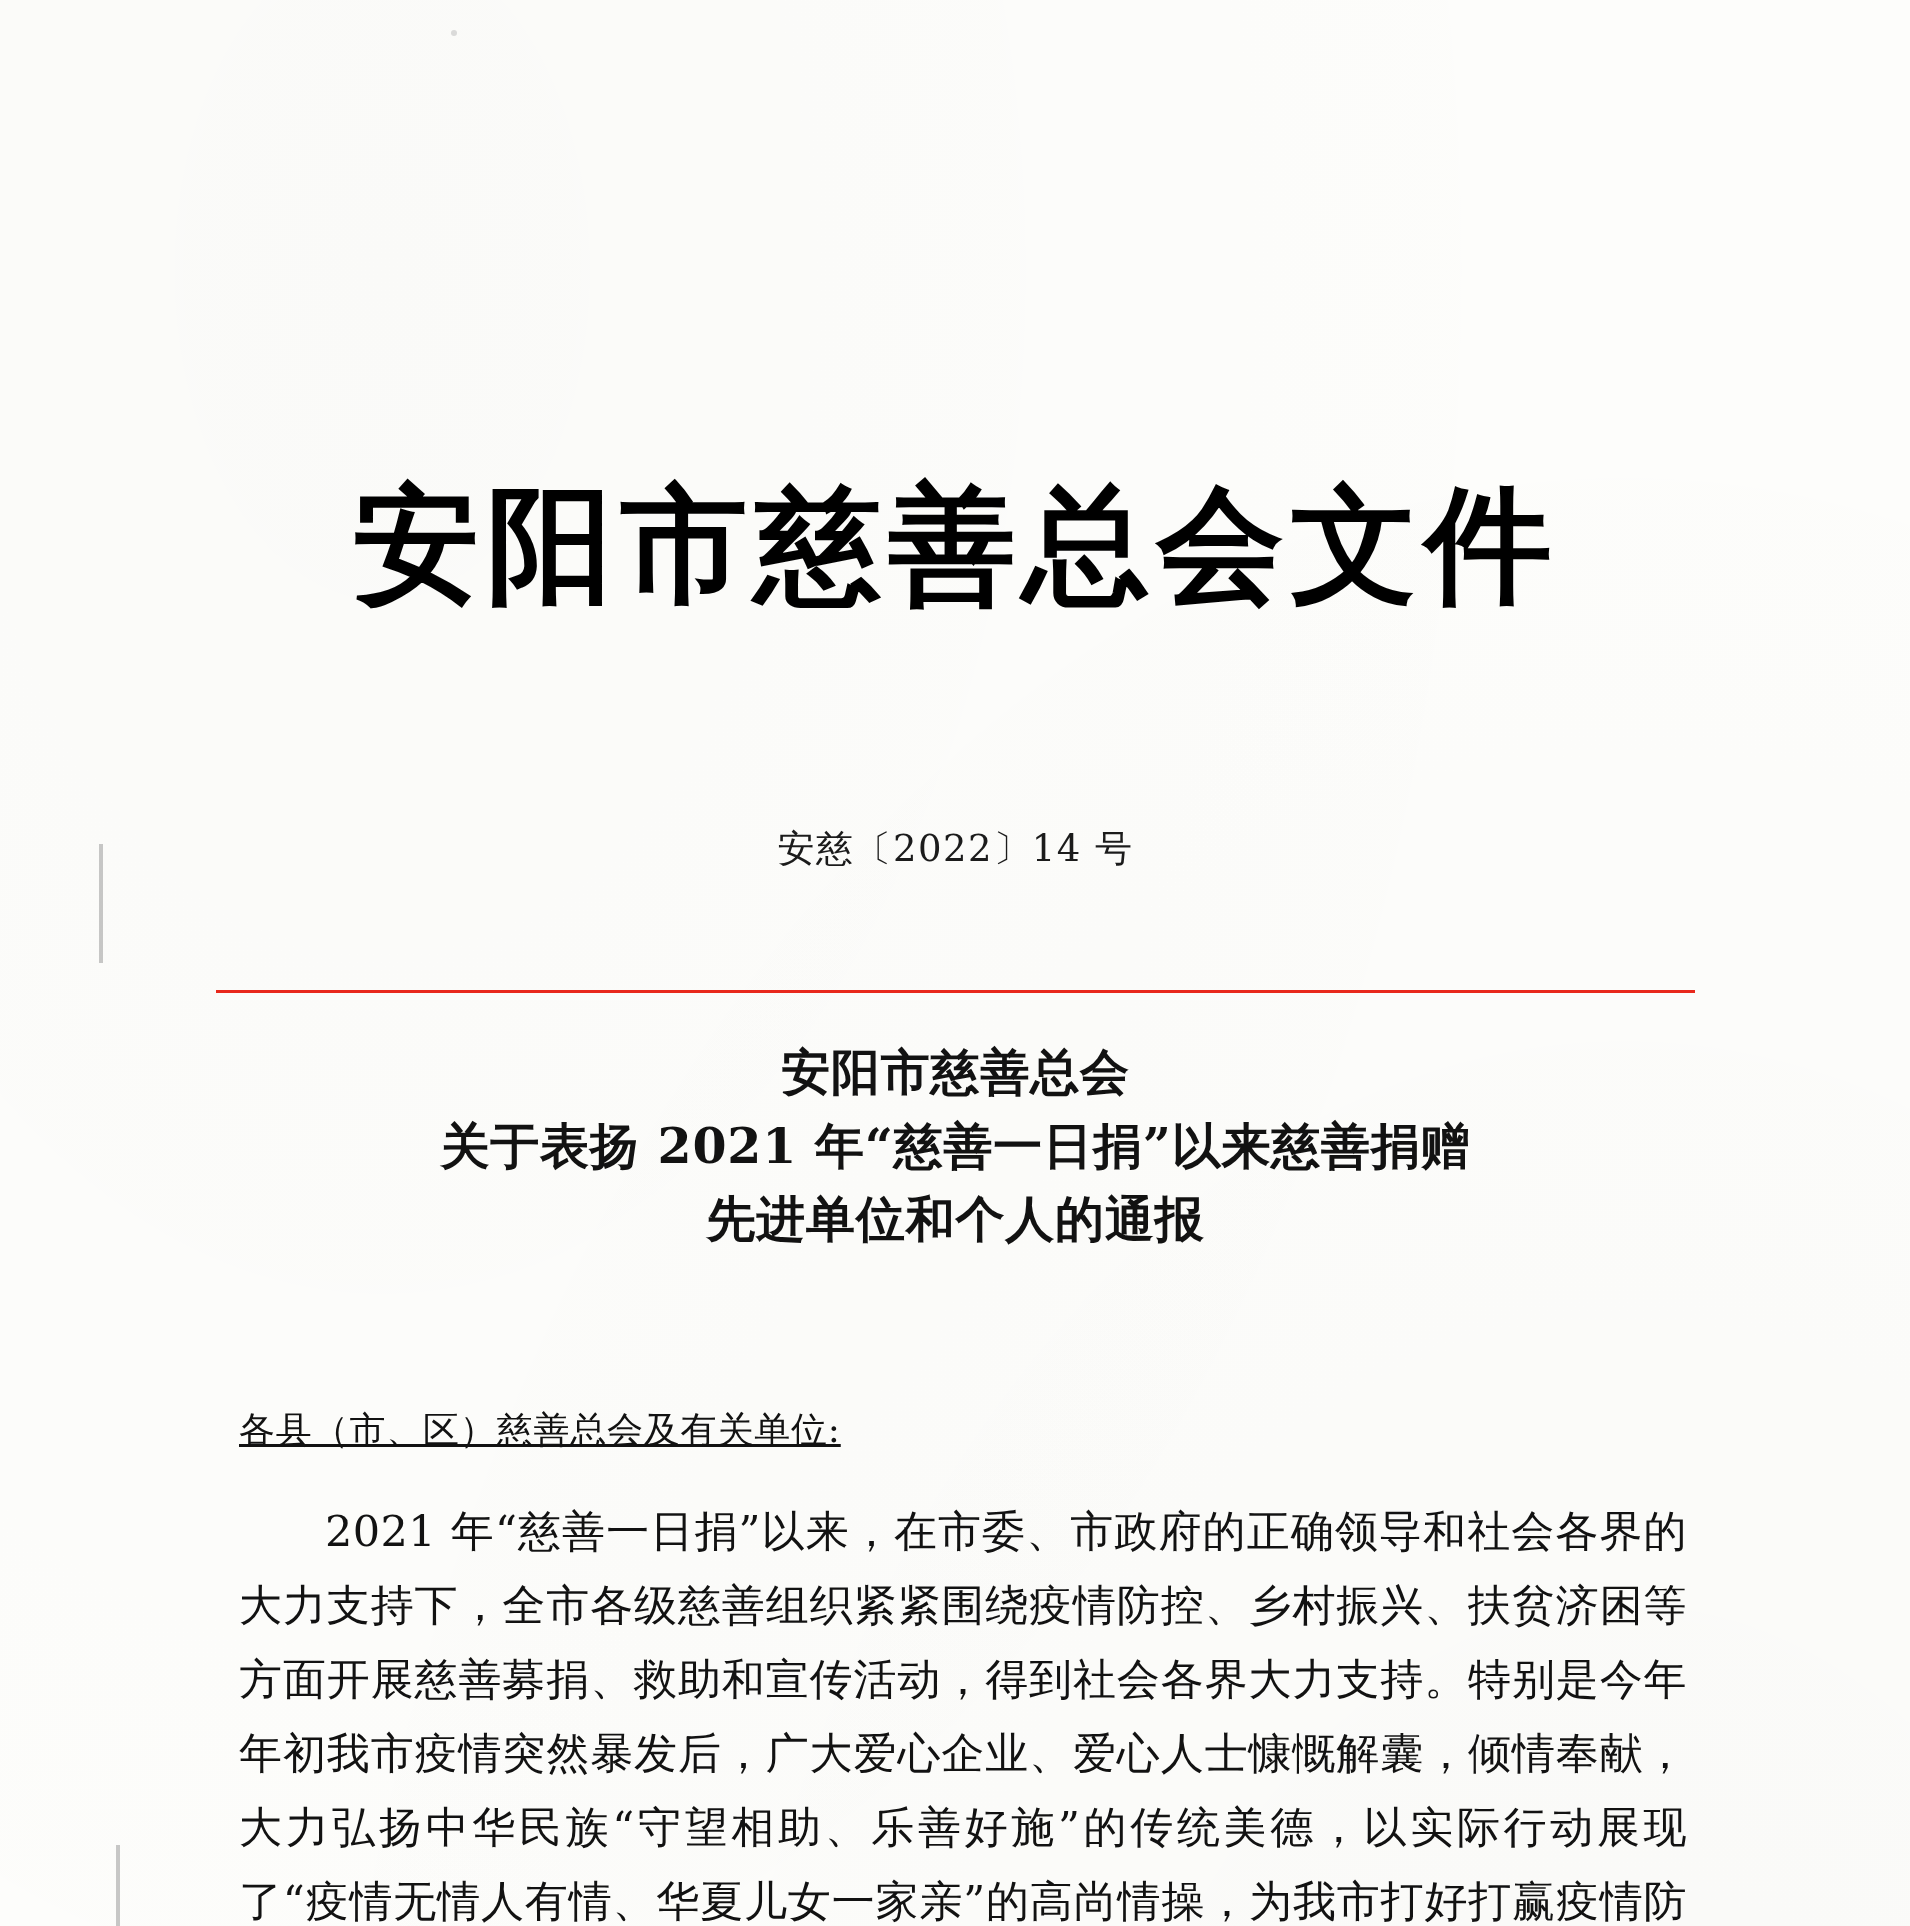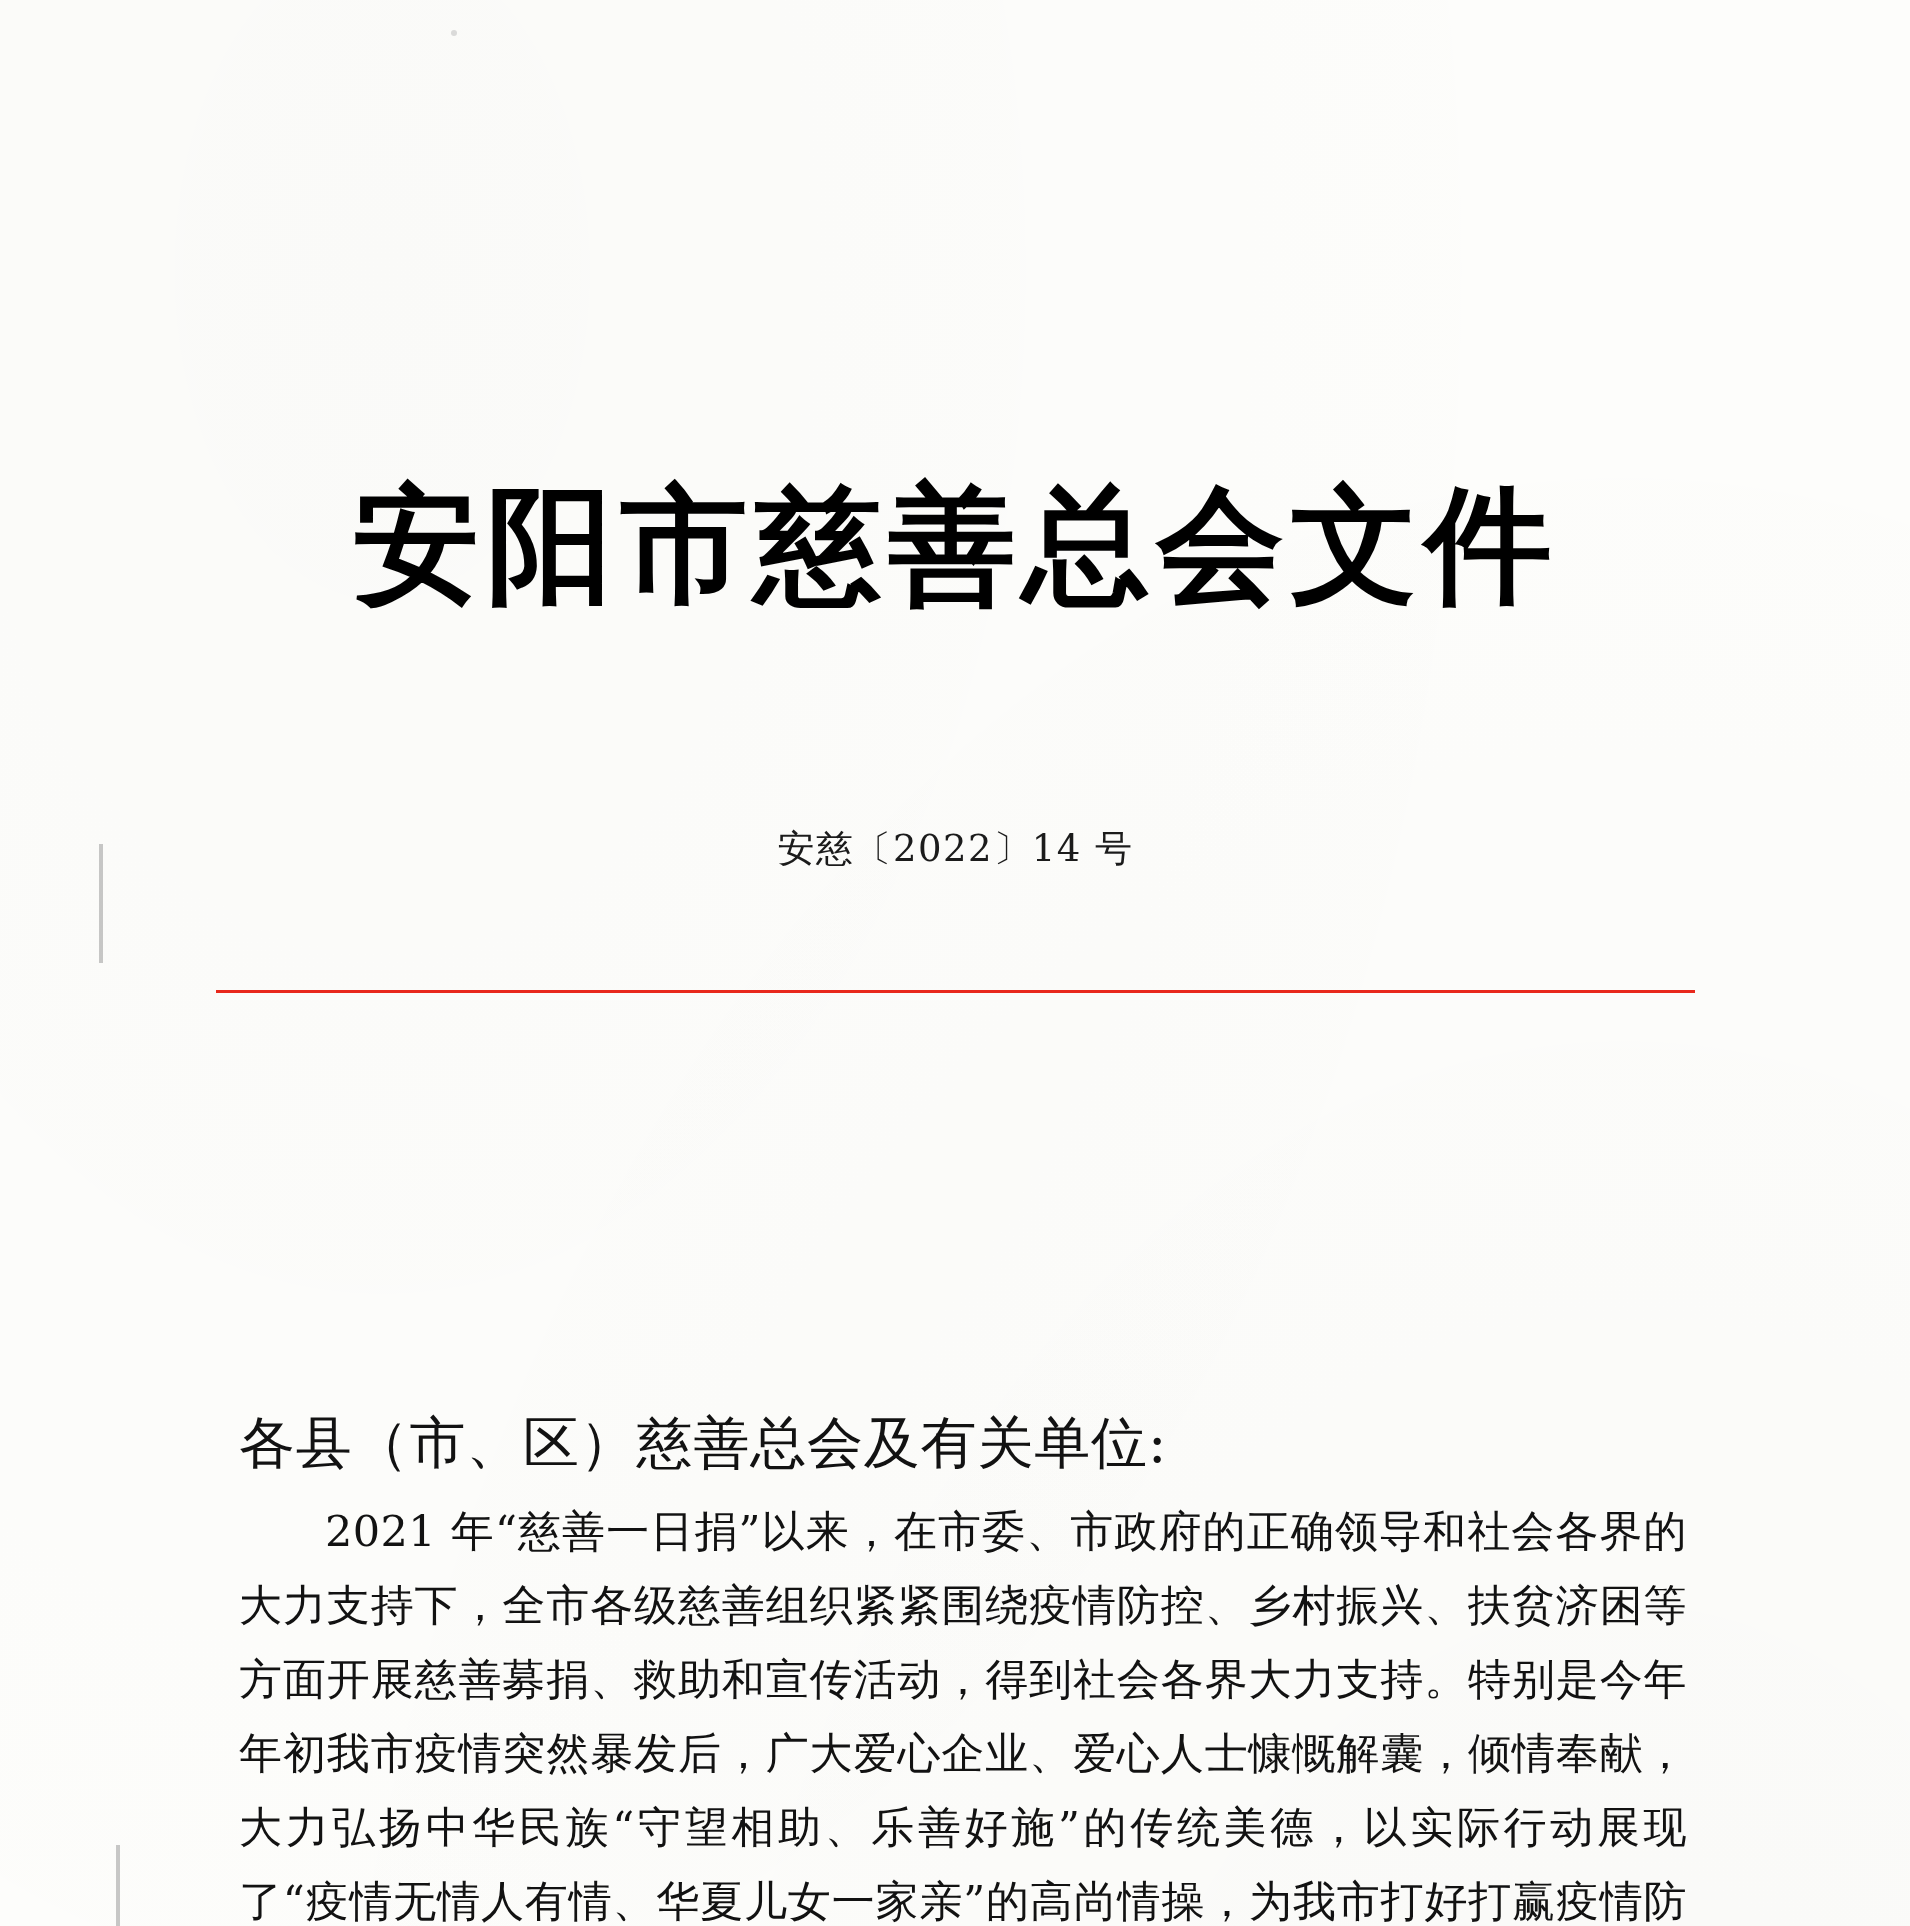--- a/index.html
+++ b/index.html
@@ -71,23 +71,24 @@
     line-height: 1.5;
     letter-spacing: 0.8px;
     font-family: "DejaVu Serif", "Liberation Serif", serif;
   }
   .title-line { display: block; white-space: nowrap; }
   .salutation {
     position: absolute;
     top: 1406px;
     left: 239px;
     color: #121212;
-    font-size: 56px;
+    font-size: 36px;
     letter-spacing: 0.8px;
     font-family: "DejaVu Serif", "Liberation Serif", serif;
+    text-decoration: underline;
   }
   .body-text {
     position: absolute;
     top: 1495px;
     left: 239px;
     width: 1448px;
     color: #121212;
     font-size: 43px;
     line-height: 1.72;
     letter-spacing: 0.4px;
@@ -124,20 +125,25 @@
   <div class="binding-mark bm2"></div>
 
   <div class="speck" style="left:451px; top:30px; width:6.2px; height:6.2px;"></div>
 
   <div class="masthead">安阳市慈善总会文件</div>
 
   <div class="doc-number">安慈〔2022〕14 号</div>
 
   <div class="red-rule"></div>
 
+  <div class="title-block">
+    <span class="title-line">安阳市慈善总会</span>
+    <span class="title-line">关于表扬 2021 年“慈善一日捐”以来慈善捐赠</span>
+    <span class="title-line">先进单位和个人的通报</span>
+  </div>
 
   <div class="salutation">各县（市、区）慈善总会及有关单位:</div>
 
   <div class="body-text">
     <p>2021 年“慈善一日捐”以来，在市委、市政府的正确领导和社会各界的大力支持下，全市各级慈善组织紧紧围绕疫情防控、乡村振兴、扶贫济困等方面开展慈善募捐、救助和宣传活动，得到社会各界大力支持。特别是今年年初我市疫情突然暴发后，广大爱心企业、爱心人士慷慨解囊，倾情奉献，大力弘扬中华民族“守望相助、乐善好施”的传统美德，以实际行动展现了“疫情无情人有情、华夏儿女一家亲”的高尚情操，为我市打好打赢疫情防控阻击战作出了积极贡献。为在社会上进一步弘扬这种大爱精神，传播正能量，带动更多人向上向善，市慈善总会研究决</p>
   </div>
 
 </div>
 
 

